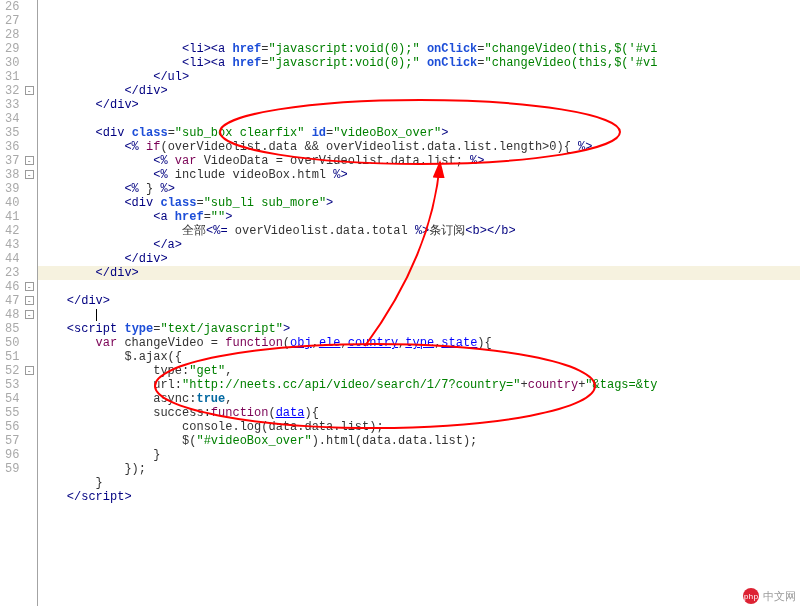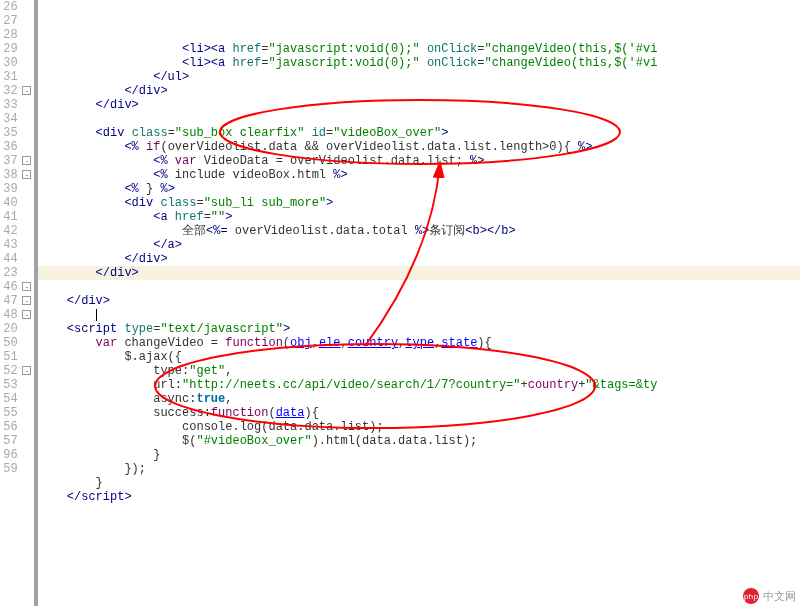--- a/index.html
+++ b/index.html
@@ -1,29 +1,29 @@
 <!DOCTYPE html>
 <html><head>
 <meta charset="utf-8">
 <style>
   * { margin: 0; padding: 0; box-sizing: border-box; }
   html, body { width: 800px; height: 606px; overflow: hidden; font-family: Consolas, "Courier New", monospace; font-size: 12px; background: #ffffff; position: relative; }
   .editor { display: flex; width: 100%; height: 100%; }
-  .gutter { width: 38px; background: #ffffff; border-right: 4px solid #a3a3a3; display: flex; }
+  .gutter { width: 38px; background: #ffffff; border-right: 1px solid #a3a3a3; display: flex; }
   .line-numbers { width: 22px; text-align: right; color: #a9a9a9; padding-top: 0px; }
   .line-numbers div { height: 14px; line-height: 14px; padding-right: 2px; }
   .fold-markers { width: 16px; }
   .fold-markers div { height: 14px; line-height: 14px; text-align: center; font-size: 9px; color: #808080; cursor: pointer; }
   .fold-box { display:inline-block; width:9px; height:9px; border:1px solid #9a9a9a; line-height:7px; font-size:8px; text-align:center; background:#fff; color:#666; }
   .code { flex: 1; white-space: pre; color: #333333; line-height: 14px; position: relative; padding-top: 0px; overflow: hidden; }
   .code .line { height: 14px; }
   .hl-line { position: absolute; left:0; right:0; top: 266px; height:14px; background:#f6f2df; z-index:0; }
   .code .line span, .code .line { position: relative; z-index: 1; }
   .tag { color: #000080; }
-  .attr-name { color: #0f766e; font-weight: normal; }
+  .attr-name { color: #1d4ed8; font-weight: bold; }
   .attr-name2 { color: #0000ff; text-decoration: underline; }
   .str { color: #008000; }
   .kw { color: #7a0055; font-weight: normal; }
   .ident { color: #333333; }
   .punc { color: #333333; }
   .bool { color: #0369a1; font-weight: bold; }
   .overlay { position: absolute; left:0; top:0; width:800px; height:606px; pointer-events:none; z-index:50; }
   .watermark { position:absolute; right:4px; bottom:2px; font-size:11px; color:#999; z-index:60; display:flex; align-items:center; gap:4px; }
   .watermark .logo { width:16px; height:16px; border-radius:50%; background:#d23; color:#fff; font-size:8px; display:flex; align-items:center; justify-content:center; }
   .caret { display:inline-block; width:1px; height:12px; background:#000; vertical-align:middle; }
@@ -50,21 +50,21 @@
         <div>39</div>
         <div>40</div>
         <div>41</div>
         <div>42</div>
         <div>43</div>
         <div>44</div>
         <div>23</div>
         <div>46</div>
         <div>47</div>
         <div>48</div>
-        <div>20</div>
+        <div>85</div>
         <div>50</div>
         <div>51</div>
         <div>52</div>
         <div>53</div>
         <div>54</div>
         <div>55</div>
         <div>56</div>
         <div>57</div>
         <div>96</div>
         <div>59</div>

